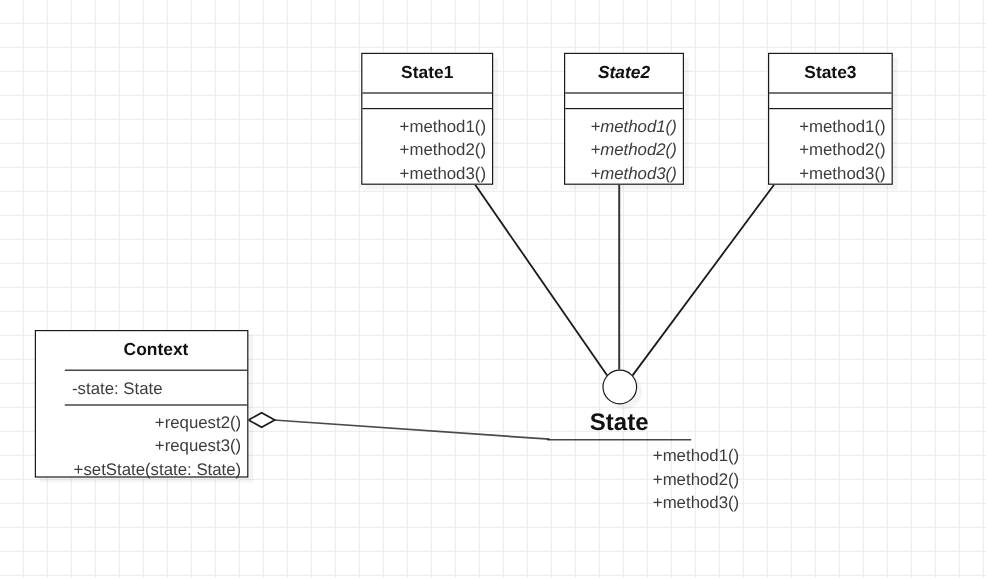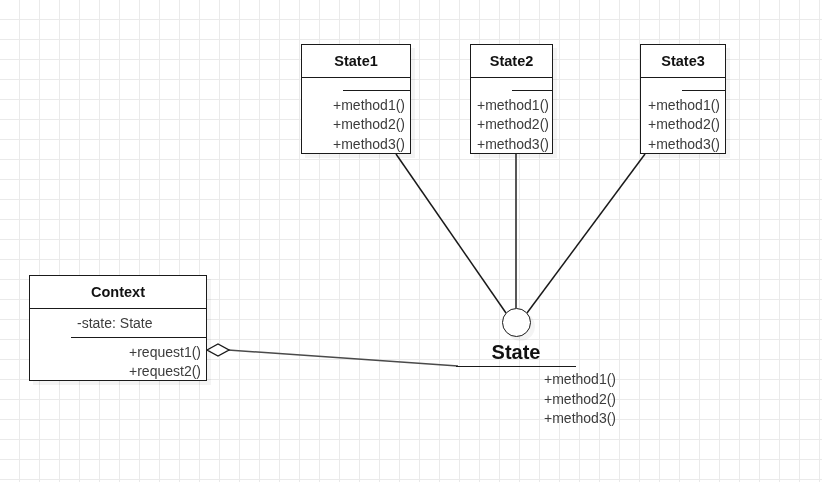--- a/index.html
+++ b/index.html
@@ -43,21 +43,20 @@
     color: #111111;
     line-height: 1;
     padding: 9px 4px 8px 4px;
     border-bottom: 1.6px solid #1a1a1a;
     box-sizing: border-box;
   }
   .uml-attrs {
     border-bottom: 1.6px solid #1a1a1a;
     box-sizing: border-box;
     padding: 4px 5px 4px 6px;
-    margin-left: 41px;
   }
   .uml-attrs.empty {
     height: 13px;
     padding: 0;
   }
   .uml-ops {
     box-sizing: border-box;
     padding: 5px 5px 6px 6px;
   }
   .member {
@@ -124,48 +123,49 @@
   <div class="uml-class" style="left:301px; top:44px; width:110px; height:110px;">
     <div class="uml-title">State1</div>
     <div class="uml-attrs empty"></div>
     <div class="uml-ops">
       <div class="member">+method1()</div>
       <div class="member">+method2()</div>
       <div class="member">+method3()</div>
     </div>
   </div>
 
-  <div class="uml-class" style="left:470px; top:44px; width:83px; height:110px;">
+  <div class="uml-class" style="left:470px; top:44px; width:100px; height:110px;font-style:italic;">
     <div class="uml-title">State2</div>
     <div class="uml-attrs empty"></div>
     <div class="uml-ops">
       <div class="member">+method1()</div>
       <div class="member">+method2()</div>
       <div class="member">+method3()</div>
     </div>
   </div>
 
-  <div class="uml-class" style="left:640px; top:44px; width:86px; height:110px;">
+  <div class="uml-class" style="left:640px; top:44px; width:104px; height:110px;">
     <div class="uml-title">State3</div>
     <div class="uml-attrs empty"></div>
     <div class="uml-ops">
       <div class="member">+method1()</div>
       <div class="member">+method2()</div>
       <div class="member">+method3()</div>
     </div>
   </div>
 
-  <div class="uml-class" style="left:29px; top:275px; width:178px; height:106px;">
+  <div class="uml-class" style="left:29px; top:275px; width:178px; height:123px;padding-left:24px;">
     <div class="uml-title">Context</div>
     <div class="uml-attrs">
       <div class="attr-line">-state: State</div>
     </div>
     <div class="uml-ops">
-      <div class="member">+request1()</div>
       <div class="member">+request2()</div>
+      <div class="member">+request3()</div>
+      <div class="member">+setState(state: State)</div>
     </div>
   </div>
 
   <div class="iface-circle" style="left:502px; top:308px; width:29px; height:29px;"></div>
 
   <div class="iface-title" style="left:456px; top:341px; width:120px;">State</div>
 
   <div class="iface-rule" style="left:456px; top:366px; width:120px;"></div>
 
   <div class="iface-ops" style="left:466px; top:370px; width:150px;">

